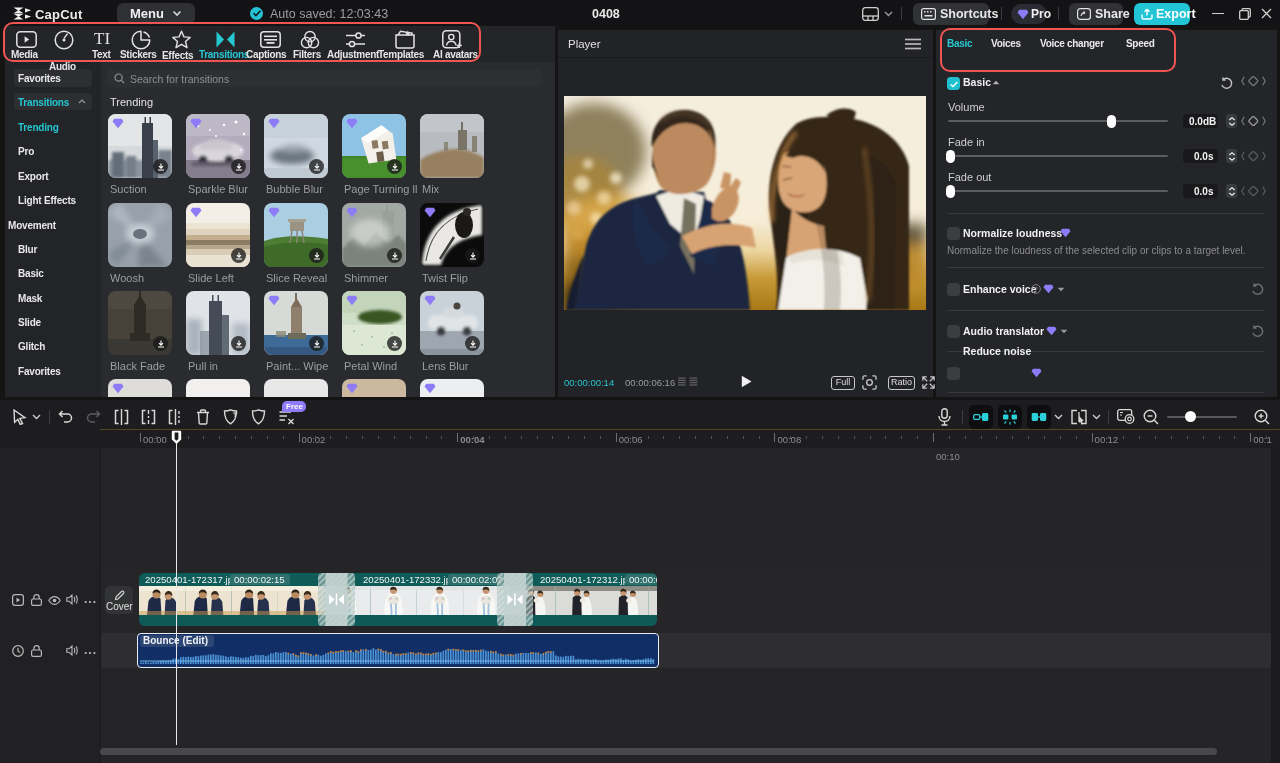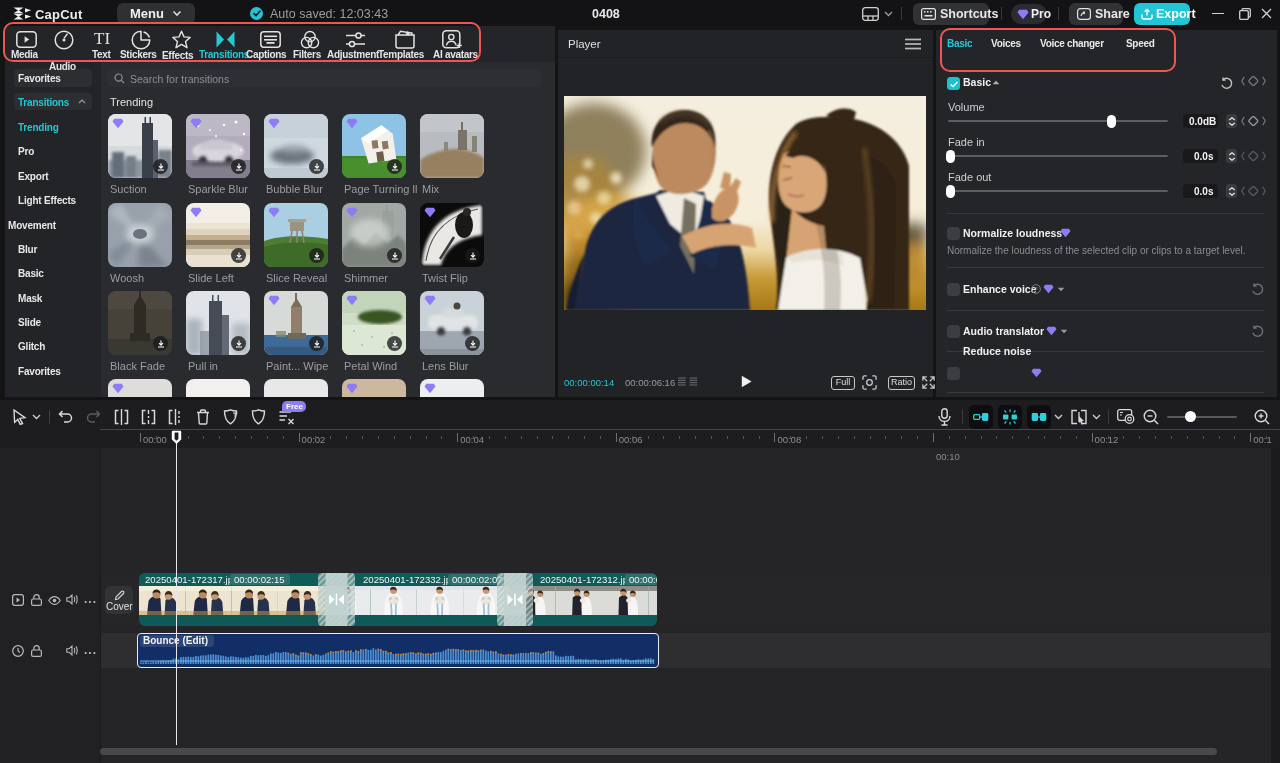--- a/index.html
+++ b/index.html
@@ -833,21 +833,21 @@
       <line x1="4.5" y1="7" x2="9.5" y2="7" stroke="#d8d8d8" stroke-width="1.4"></line>
       <line x1="7" y1="4.5" x2="7" y2="9.5" stroke="#d8d8d8" stroke-width="1.4"></line>
     </svg>
 
   <div class="abs" style="left:100px;top:429px;width:1180px;height:1px;background:#56451c;"></div>
 <div class="abs" style="left:140.0px;top:433px;width:1px;height:9px;background:#6e6f72;"></div>
 <div class="abs txt" style="left:143.0px;top:434px;font-size:9.5px;color:#8d8e90;">00:00</div>
 <div class="abs" style="left:298.6px;top:433px;width:1px;height:9px;background:#6e6f72;"></div>
 <div class="abs txt" style="left:301.6px;top:434px;font-size:9.5px;color:#8d8e90;">00:02</div>
 <div class="abs" style="left:457.2px;top:433px;width:1px;height:9px;background:#6e6f72;"></div>
-<div class="abs txt" style="left:460.2px;top:434px;font-size:9.5px;color:#8d8e90;">00:04</div>
+<div class="abs txt" style="left:460.2px;top:434px;font-size:9.5px;color:#8d8e90;font-weight:bold;">00:04</div>
 <div class="abs" style="left:615.8px;top:433px;width:1px;height:9px;background:#6e6f72;"></div>
 <div class="abs txt" style="left:618.8px;top:434px;font-size:9.5px;color:#8d8e90;">00:06</div>
 <div class="abs" style="left:774.4px;top:433px;width:1px;height:9px;background:#6e6f72;"></div>
 <div class="abs txt" style="left:777.4px;top:434px;font-size:9.5px;color:#8d8e90;">00:08</div>
 <div class="abs" style="left:933.0px;top:433px;width:1px;height:9px;background:#6e6f72;"></div>
 <div class="abs txt" style="left:936.0px;top:451px;font-size:9.5px;color:#8d8e90;">00:10</div>
 <div class="abs" style="left:1091.6px;top:433px;width:1px;height:9px;background:#6e6f72;"></div>
 <div class="abs txt" style="left:1094.6px;top:434px;font-size:9.5px;color:#8d8e90;">00:12</div>
 <div class="abs" style="left:1250.2px;top:433px;width:1px;height:9px;background:#6e6f72;"></div>
 <div class="abs txt" style="left:1253.2px;top:434px;font-size:9.5px;color:#8d8e90;">00:1</div>

